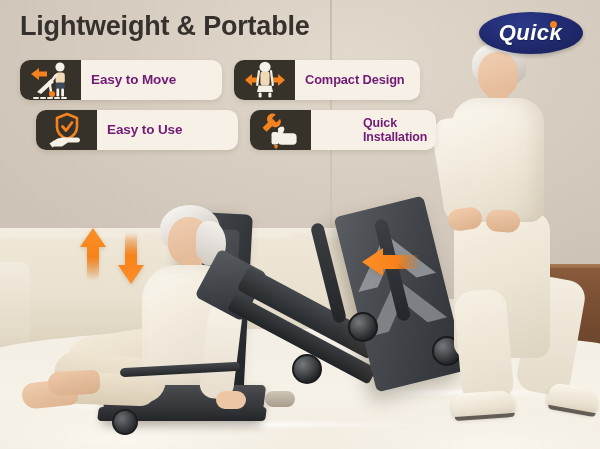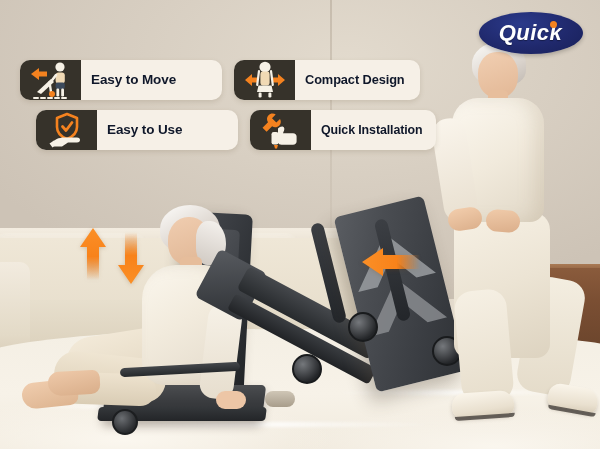--- a/index.html
+++ b/index.html
@@ -294,26 +294,26 @@
     box-shadow:0 2px 5px rgba(110,92,66,.18);
   }
   .card-a{width:202px;}
   .card-b{width:186px;}
   .icon-box{
     width:61px;min-width:61px;background:#36322a;
     display:flex;align-items:center;justify-content:center;
   }
   .card-label{
     display:flex;align-items:center;
-    padding:0 10px;font-size:13.5px;font-weight:700;color:#0f172a;
+    padding:0 10px;font-size:13.5px;font-weight:700;color:#701a75;
     letter-spacing:-.1px;line-height:1.15;
   }
   .card-a .card-label{font-size:13.5px;}
   .card-b .card-label{font-size:12.8px;}
-  .row-2 .card-b .card-label{font-size:12.4px;}
+  .row-2 .card-b .card-label{font-size:12.4px;margin-left:42px;}
 </style>
 </head>
 <body>
 
 <div class="banner">
 
   <div class="photo">
 
     <div class="wall"></div>
     <div class="floor"></div>
@@ -428,20 +428,21 @@
           <stop offset="0" stop-color="#f4821f" stop-opacity="0"></stop>
           <stop offset=".4" stop-color="#f8821a" stop-opacity="1"></stop>
           <stop offset="1" stop-color="#fb8f26"></stop>
         </linearGradient>
           </defs>
         <polygon points="0,14 21,0 21,7 58,7 58,21 21,21 21,28" fill="url(#gl)"></polygon>
       </svg>
     </div>
   </div>
 
+  <div class="headline">Lightweight &amp; Portable</div>
 
   <div class="logo">
     <div class="logo-ellipse"></div>
     <div class="logo-text">Quick</div>
     <div class="logo-dot"></div>
   </div>
 
   <div class="cards">
 
     <div class="card-row row-1">

